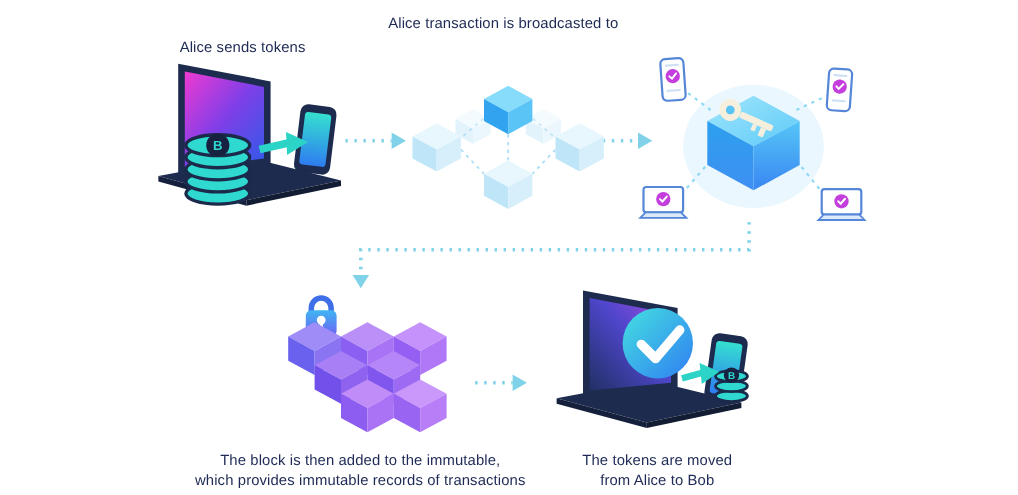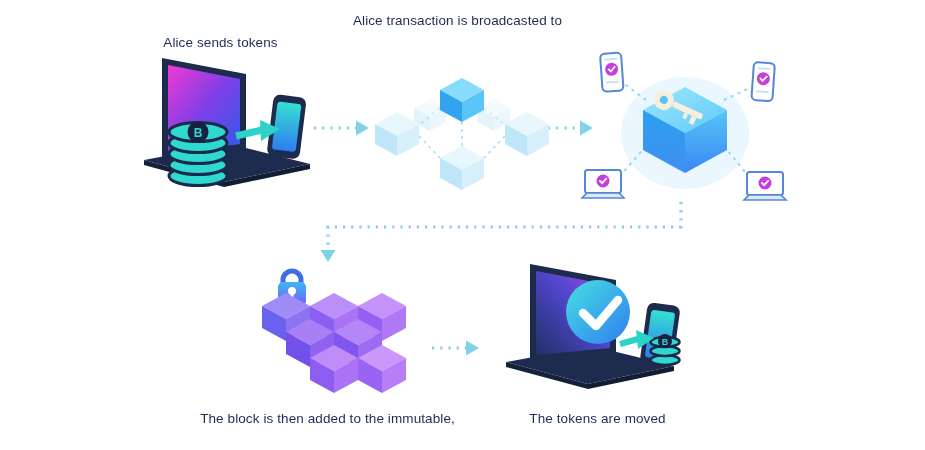--- a/index.html
+++ b/index.html
@@ -30,23 +30,25 @@
   </svg>
 
   <div class="caption" style="left:138px; top:24px; width:165px;margin-top:10px;">
     <div>Alice sends tokens</div>
   </div>
   <div class="caption" style="left:340px; top:12px; width:235px;">
     <div>Alice transaction is broadcasted to</div>
   </div>
   <div class="caption" style="left:165px; top:410px; width:325px;">
     <div>The block is then added to the immutable,</div>
+    <div>which provides immutable records of transactions</div>
   </div>
   <div class="caption" style="left:505px; top:410px; width:185px;">
     <div>The tokens are moved</div>
+    <div>from Alice to Bob</div>
   </div>
 
   <figure class="illo" style="left:140px; top:52px; width:180px; height:150px;">
     <svg width="180" height="150" viewBox="0 0 180 150">
       <defs>
         <linearGradient id="g1s" x1="0" y1="0" x2="1" y2="1">
           <stop offset="0" stop-color="#ef3ad2"></stop>
             <stop offset="0.5" stop-color="#7e3fe8"></stop>
             <stop offset="1" stop-color="#2f5be8"></stop>
         </linearGradient>

